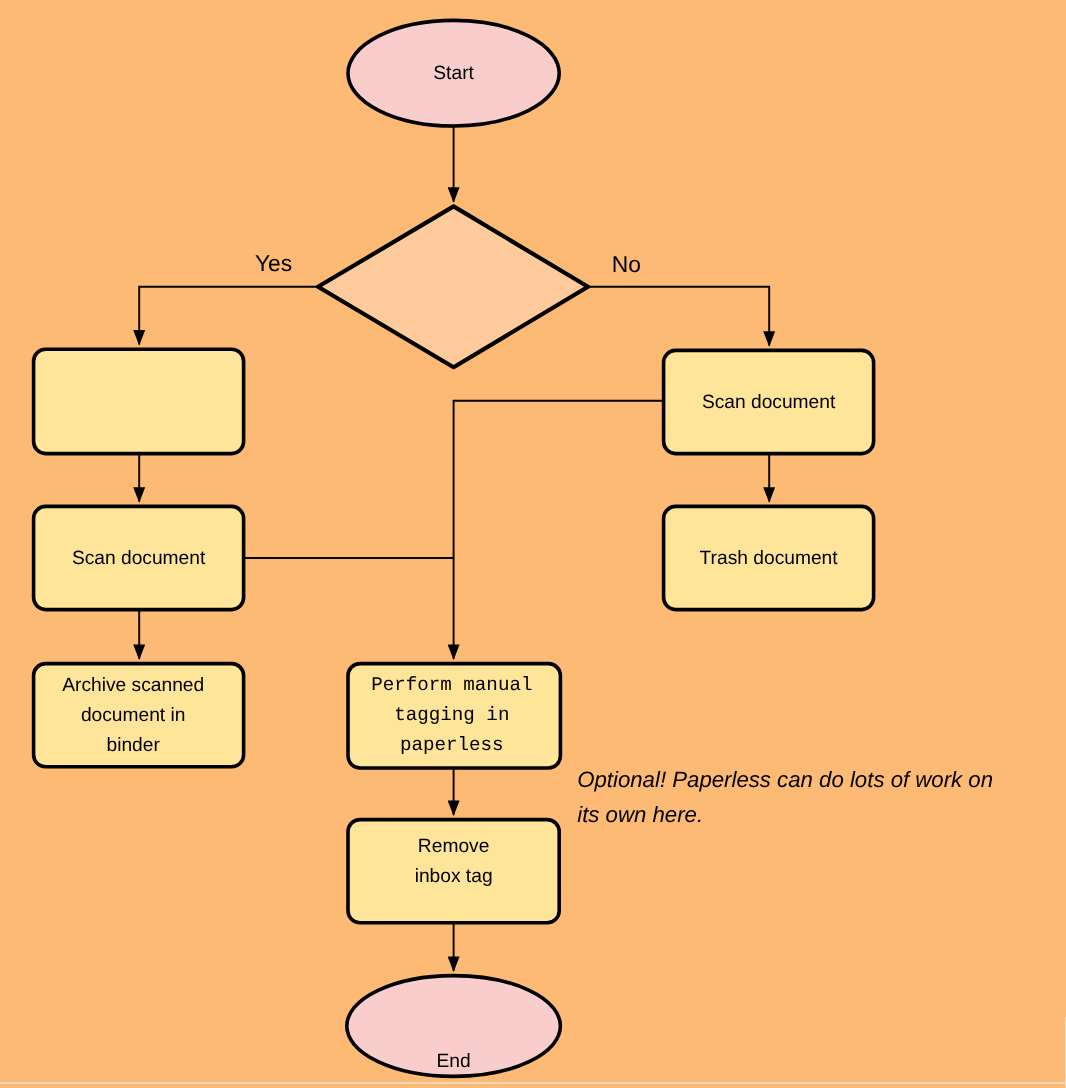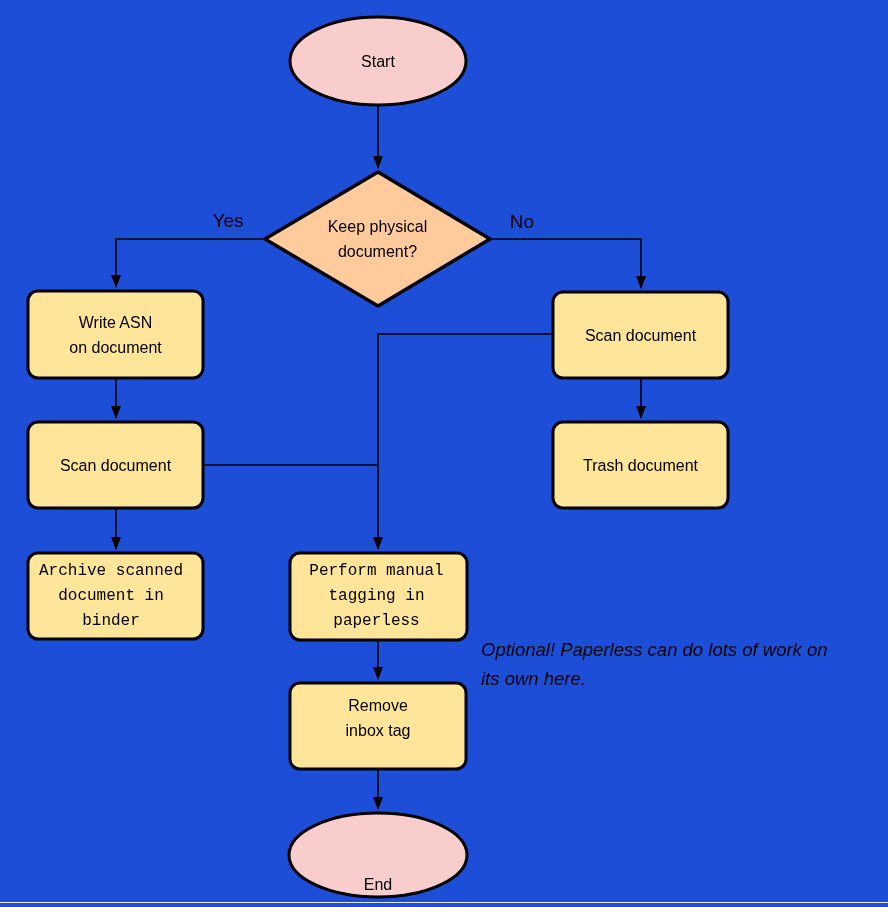--- a/index.html
+++ b/index.html
@@ -2,21 +2,21 @@
 <html><head>
 <meta charset="utf-8">
 <style>
   * { margin: 0; padding: 0; box-sizing: border-box; }
   html, body { background: #ffffff; }
   body { font-family: "Liberation Sans", sans-serif; }
   .canvas {
     position: relative;
     width: 888px;
     height: 907px;
-    background: #1d4ed8;
+    background: #fdba74;
     overflow: hidden;
     padding-left: 16px;
   }
   svg.flow {
     position: absolute;
     left: 0; top: 0;
     width: 888px; height: 907px;
   }
   .shape { stroke: #000000; }
   .edge {
@@ -102,35 +102,27 @@
 
     <rect class="shape" x="290" y="683" width="176" height="86" rx="10" stroke-width="3" fill="#ffe599"></rect>
 
     <ellipse class="shape" cx="378" cy="855" rx="89" ry="42" stroke-width="3" fill="#f8cdcc"></ellipse>
   </svg>
 
   <div class="label" style="left:290px;top:17px;width:176px;height:88px;">
     <span>Start</span>
   </div>
 
-  <div class="label" style="left:265px;top:172px;width:225px;height:134px;">
-    <span class="ln">Keep physical</span>
-    <span class="ln">document?</span>
-  </div>
 
-  <div class="label" style="left:28px;top:291px;width:175px;height:87px;">
-    <span class="ln">Write ASN</span>
-    <span class="ln">on document</span>
-  </div>
 
   <div class="label" style="left:28px;top:422px;width:175px;height:86px;">
     <span>Scan document</span>
   </div>
 
-  <div class="label" style="left:28px;top:553px;width:166px;height:86px;font-family:Liberation Mono, monospace;">
+  <div class="label" style="left:28px;top:553px;width:166px;height:86px;">
     <span class="ln">Archive scanned</span>
     <span class="ln">document in</span>
     <span class="ln">binder</span>
   </div>
 
   <div class="label" style="left:553px;top:292px;width:175px;height:86px;">
     <span>Scan document</span>
   </div>
 
   <div class="label" style="left:553px;top:422px;width:175px;height:86px;text-align:right;">

